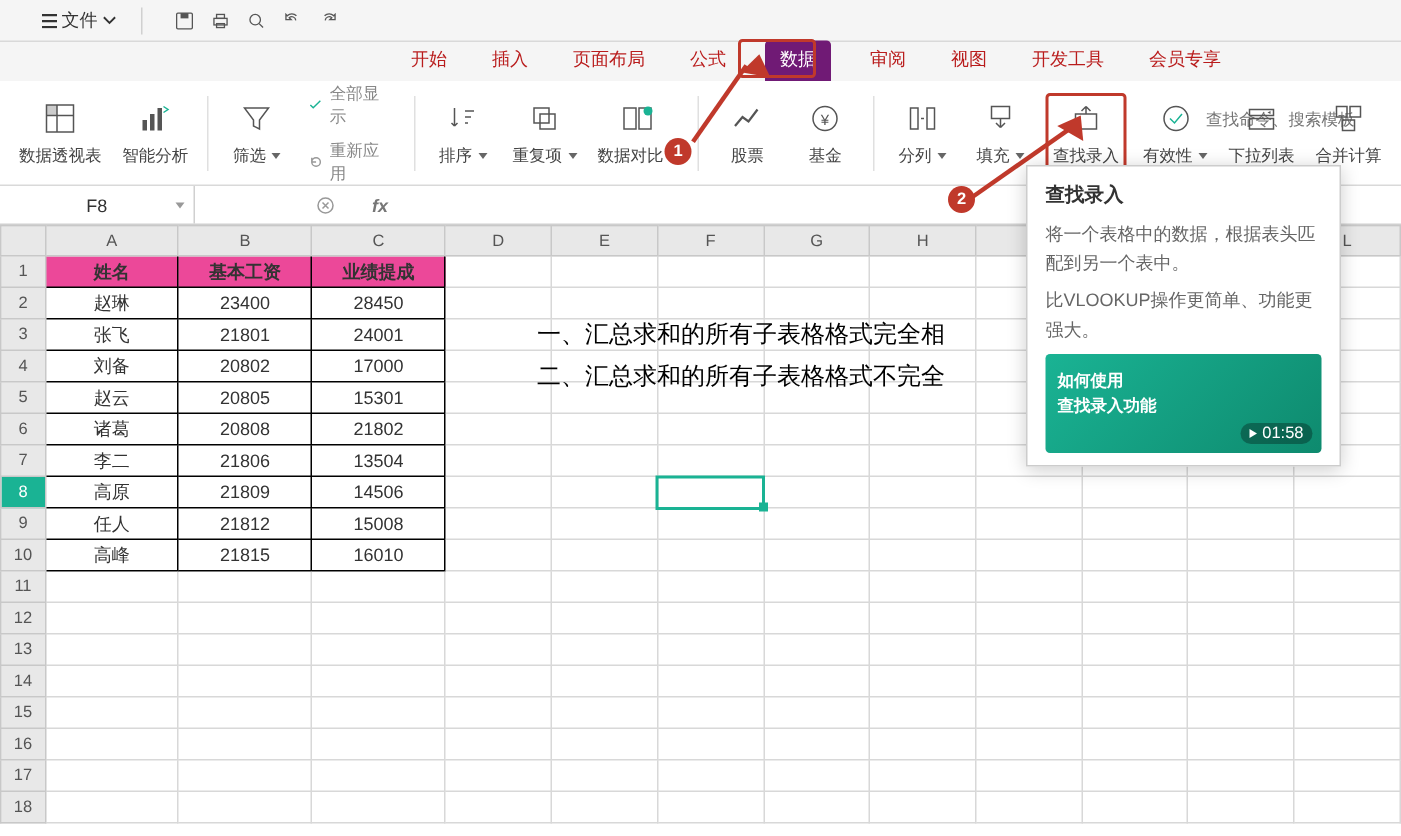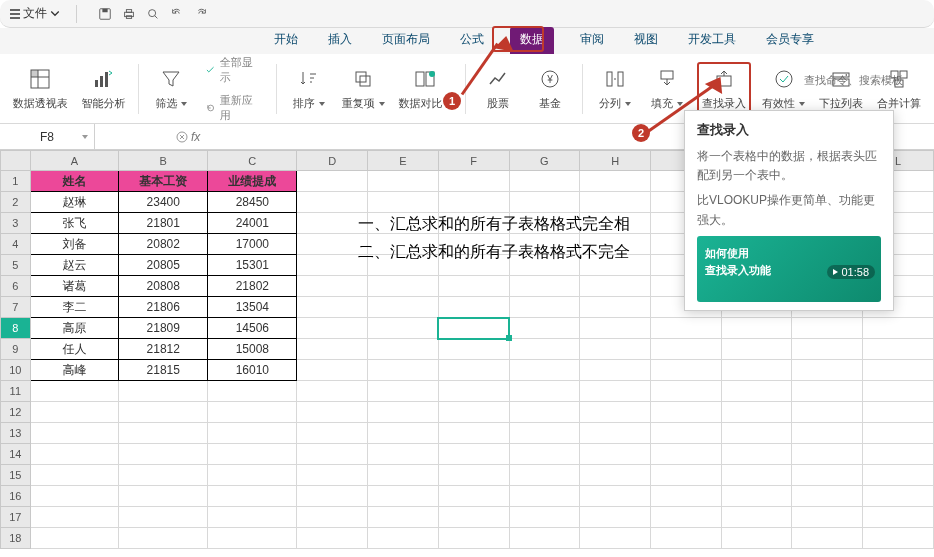--- a/index.html
+++ b/index.html
@@ -1,29 +1,29 @@
 <!DOCTYPE html>
 <html><head>
 <meta charset="utf-8">
 <style>
   * { box-sizing: border-box; margin: 0; padding: 0; }
   body { font-family: "Microsoft YaHei", Arial, sans-serif; font-size: 12px; background: #fff; color: #333; overflow: hidden; width: 934px; height: 557px; }
   
   
-  .topbar { height: 28px; background: #f5f5f5; border-bottom: 1px solid #d9d9d9; display: flex; align-items: center; padding-left: 4px; gap: 6px; border-radius: 10px; }
+  .topbar { height: 28px; background: #f5f5f5; border-bottom: 1px solid #d9d9d9; display: flex; align-items: center; padding-left: 22px; gap: 6px; }
   .menu-file { display: flex; align-items: center; gap: 3px; cursor: pointer; padding: 2px 6px; }
   .menu-file svg { width: 10px; height: 10px; }
   .qat { display: flex; gap: 8px; margin-left: 10px; }
   .qat-icon { width: 16px; height: 16px; display: flex; align-items: center; justify-content: center; color: #555; }
   .qat-icon svg { width: 14px; height: 14px; }
   .vsep { width: 1px; height: 18px; background: #d0d0d0; margin: 0 4px; }
   
   
   .tabs { height: 26px; display: flex; align-items: flex-end; padding-left: 270px; gap: 22px; background: #f5f5f5; position: relative;}
-  .tab { padding: 4px 4px 6px; cursor: pointer; color: #0c4a6e; }
+  .tab { padding: 4px 4px 6px; cursor: pointer; color: #b91c1c; }
   .tab.active { background: #701a75; color: #fff; border-radius: 3px 3px 0 0; padding: 4px 10px 6px; }
   .tab-highlight { border: 2px solid #c0392b; border-radius: 3px; position: absolute; }
   .search-box { position: absolute; right: 10px; top: 2px; display: flex; gap: 4px; color: #999; margin-top: 44px; }
   .search-box input { border: none; background: transparent; font-size: 11px; width: 120px; }
   
   
   .ribbon { height: 70px; border-bottom: 1px solid #d9d9d9; display: flex; align-items: center; padding: 4px 10px; gap: 8px; position: relative;}
   .rgroup { display: flex; flex-direction: column; align-items: center; gap: 4px; min-width: 44px; padding: 2px 4px; cursor:pointer; }
   .rgroup .icn { width: 26px; height: 26px; display: flex; align-items: center; justify-content: center; color: #444; }
   .rgroup .icn svg { width: 22px; height: 22px; }
@@ -37,23 +37,23 @@
   
   
   .badge { position:absolute; width:18px; height:18px; border-radius:50%; background:#c0392b; color:#fff; font-size:11px; display:flex; align-items:center; justify-content:center; font-weight:bold; z-index:50;}
   
   
   .arrow-line { position:absolute; height:0; border-top:3px solid #c0392b; z-index:40; transform-origin:left center;}
   .arrow-head { position:absolute; width:0; height:0; border-left:10px solid transparent; border-right:10px solid transparent; border-bottom:14px solid #c0392b; z-index:41;}
   
   
   .fbar { height: 26px; border-bottom: 1px solid #d0d0d0; display:flex; align-items:center; }
-  .namebox { width: 95px; border-right:1px solid #d0d0d0; height:100%; display:flex; align-items:center; justify-content:center; font-size:12px; position:relative;}
+  .namebox { width: 130px; border-right:1px solid #d0d0d0; height:100%; display:flex; align-items:center; justify-content:center; font-size:12px; position:relative;}
   .namebox::after { content:''; position:absolute; right:6px; border-left:3px solid transparent; border-right:3px solid transparent; border-top:4px solid #999;}
-  .fx-zone { display:flex; align-items:center; gap:2px; padding-left:80px; color:#777;}
+  .fx-zone { display:flex; align-items:center; gap:24px; padding-left:80px; color:#777;font-weight:bold;}
   .fx-zone svg { width:14px; height:14px; }
   
   
   .grid-wrap { position:relative; overflow:auto; height: calc(557px - 28px - 26px - 70px - 26px); }
   table.sheet { border-collapse:collapse; table-layout:fixed; }
   .colhdr td { background:#e8e8e8; border:1px solid #c8c8c8; text-align:center; font-size:11px; height:20px; color:#555;}
   .corner { background:#e8e8e8; border:1px solid #c8c8c8; width:30px;}
   .rowhdr { background:#e8e8e8; border:1px solid #c8c8c8; text-align:center; font-size:11px; width:30px; color:#555;}
   .rowhdr.sel { background:#1ab394; color:#fff;}
   td.cell { border:1px solid #d8d8d8; height:21px; font-size:12px; padding:0 4px; text-align:center;}
@@ -64,21 +64,21 @@
   .sel-cell { outline:2px solid #1ab394; outline-offset:-1px; position:relative;}
   .sel-cell::after { content:''; position:absolute; right:-3px; bottom:-3px; width:6px; height:6px; background:#1ab394;}
   
   
   .tooltip { position:absolute; right:40px; top:110px; width:210px; background:#fff; border:1px solid #ccc; box-shadow:0 2px 12px rgba(0,0,0,0.2); z-index:100; padding:10px 12px 8px; font-size:12px;}
   .tooltip h4 { font-size:13px; font-weight:bold; margin-bottom:8px; color:#333;}
   .tooltip p { color:#666; line-height:1.6; margin-bottom:6px;}
   .video-thumb { background:linear-gradient(135deg,#1ab394,#0e8a6e); height:66px; border-radius:3px; position:relative; color:#fff; padding:8px; font-size:11px;}
   .video-thumb .vt1 { opacity:0.8; font-size:9px;}
   .video-thumb .vt2 { font-weight:bold; margin-top:2px;}
-  .video-thumb .dur { position:absolute; right:6px; bottom:23px; background:rgba(0,0,0,0.3); border-radius:10px; padding:1px 6px; display:flex; align-items:center; gap:3px;}
+  .video-thumb .dur { position:absolute; right:6px; bottom:6px; background:rgba(0,0,0,0.3); border-radius:10px; padding:1px 6px; display:flex; align-items:center; gap:3px;}
   .video-thumb .dur::before{ content:''; width:0; height:0; border-left:5px solid #fff; border-top:3px solid transparent; border-bottom:3px solid transparent;}
 </style>
 </head>
 <body>
 
 <div class="topbar">
   <div class="menu-file">
     <svg viewBox="0 0 10 10">
         <path d="M0 1h10M0 5h10M0 9h10" stroke="#333" stroke-width="1.5"></path>
       </svg>

